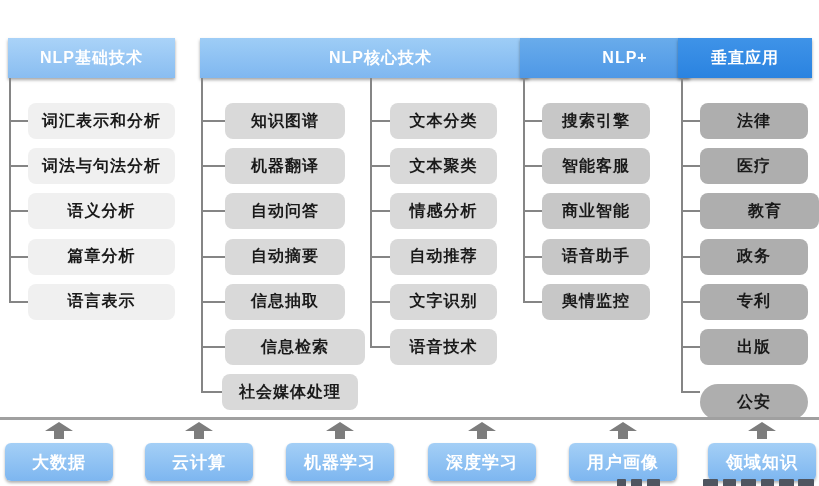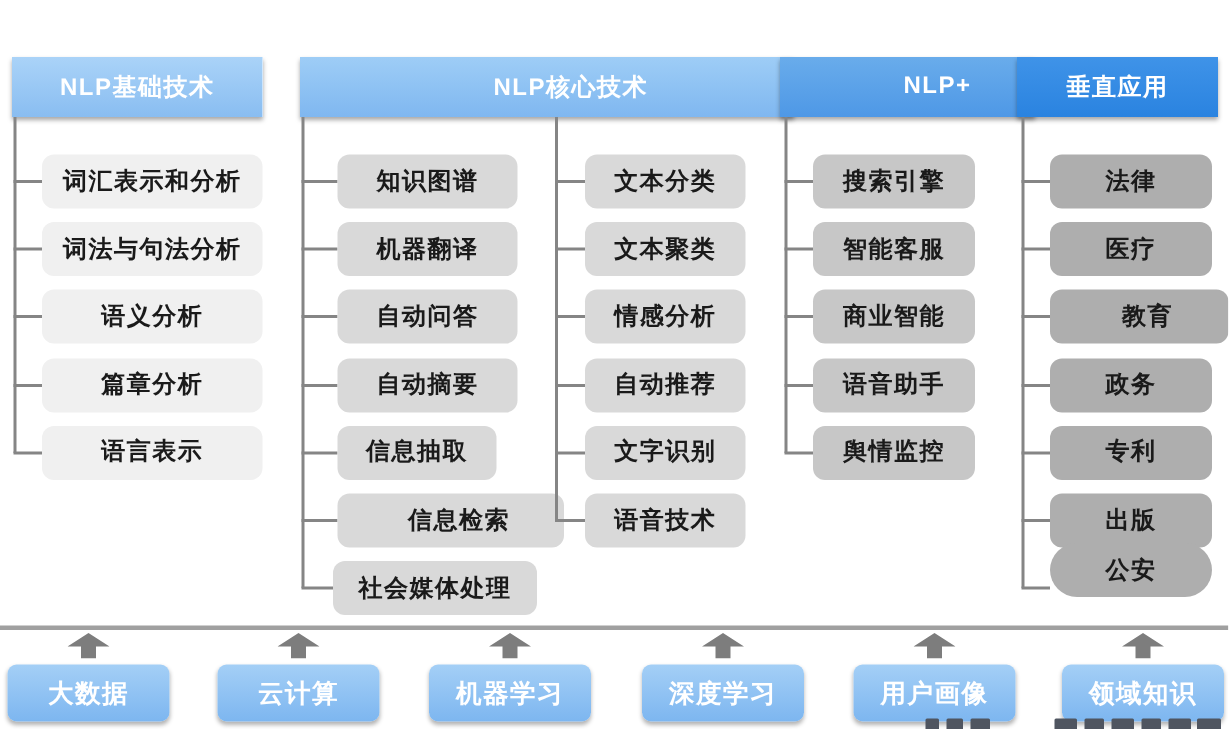--- a/index.html
+++ b/index.html
@@ -61,23 +61,23 @@
       <div class="vline" style="left: 201px; top: 78px; height: 314.2px;"></div>
       <div class="tick" style="left: 201px; top: 120px; width: 24px;"></div>
       <div class="item" style="left: 225px; top: 103px; width: 120px; background: rgb(217, 217, 217);">知识图谱</div>
       <div class="tick" style="left: 201px; top: 165.2px; width: 24px;"></div>
       <div class="item" style="left: 225px; top: 148.2px; width: 120px; background: rgb(217, 217, 217);">机器翻译</div>
       <div class="tick" style="left: 201px; top: 210.4px; width: 24px;"></div>
       <div class="item" style="left: 225px; top: 193.4px; width: 120px; background: rgb(217, 217, 217);">自动问答</div>
       <div class="tick" style="left: 201px; top: 255.6px; width: 24px;"></div>
       <div class="item" style="left: 225px; top: 238.6px; width: 120px; background: rgb(217, 217, 217);">自动摘要</div>
       <div class="tick" style="left: 201px; top: 300.8px; width: 24px;"></div>
-      <div class="item" style="left: 225px; top: 283.8px; width: 106px; background: rgb(217, 217, 217);">信息抽取</div>
+      <div class="item" style="left: 225px; top: 283.8px; width: 120px; background: rgb(217, 217, 217);">信息抽取</div>
       <div class="tick" style="left: 201px; top: 346px; width: 24px;"></div>
-      <div class="item" style="left: 225px; top: 329px; width: 140px; background: rgb(217, 217, 217); padding-left: 11px;">信息检索</div>
+      <div class="item" style="left: 225px; top: 329px; width: 140px; background: rgb(217, 217, 217);">信息检索</div>
       <div class="tick" style="left: 201px; top: 391.2px; width: 21px;"></div>
       <div class="item" style="left: 222px; top: 374.2px; width: 136px; background: rgb(217, 217, 217);">社会媒体处理</div>
       <div class="vline" style="left: 370px; top: 78px; height: 269px;"></div>
       <div class="tick" style="left: 370px; top: 120px; width: 20px;"></div>
       <div class="item" style="left: 390px; top: 103px; width: 107px; background: rgb(217, 217, 217);">文本分类</div>
       <div class="tick" style="left: 370px; top: 165.2px; width: 20px;"></div>
       <div class="item" style="left: 390px; top: 148.2px; width: 107px; background: rgb(217, 217, 217);">文本聚类</div>
       <div class="tick" style="left: 370px; top: 210.4px; width: 20px;"></div>
       <div class="item" style="left: 390px; top: 193.4px; width: 107px; background: rgb(217, 217, 217);">情感分析</div>
       <div class="tick" style="left: 370px; top: 255.6px; width: 20px;"></div>
@@ -106,21 +106,21 @@
       <div class="item" style="left: 700px; top: 148.2px; width: 108px; background: rgb(174, 174, 174);">医疗</div>
       <div class="tick" style="left: 681px; top: 210.4px; width: 19px;"></div>
       <div class="item" style="left: 700px; top: 193.4px; width: 108px; background: rgb(174, 174, 174); padding-left: 11px;">教育</div>
       <div class="tick" style="left: 681px; top: 255.6px; width: 19px;"></div>
       <div class="item" style="left: 700px; top: 238.6px; width: 108px; background: rgb(174, 174, 174);">政务</div>
       <div class="tick" style="left: 681px; top: 300.8px; width: 19px;"></div>
       <div class="item" style="left: 700px; top: 283.8px; width: 108px; background: rgb(174, 174, 174);">专利</div>
       <div class="tick" style="left: 681px; top: 346px; width: 19px;"></div>
       <div class="item" style="left: 700px; top: 329px; width: 108px; background: rgb(174, 174, 174);">出版</div>
       <div class="tick" style="left: 681px; top: 391.2px; width: 19px;"></div>
-      <div class="item" style="left: 700px; top: 362px; width: 108px; background: rgb(174, 174, 174); border-radius: 18px;">公安</div>
+      <div class="item" style="left: 700px; top: 384px; width: 108px; background: rgb(174, 174, 174); border-radius: 18px;">公安</div>
     </div>
   <div class="sep"></div>
   <div id="foundation-row">
       <svg class="arrow" viewBox="0 0 28 17" style="left: 45px;">
         <polygon points="14,0 28,9 19,9 19,17 9,17 9,9 0,9" fill="#7d7d7d"></polygon>
       </svg>
       <div class="found" style="left: 5px; width: 108px; background: linear-gradient(rgb(164, 207, 246), rgb(125, 182, 240));">大数据</div>
       <svg class="arrow" viewBox="0 0 28 17" style="left: 185px;">
         <polygon points="14,0 28,9 19,9 19,17 9,17 9,9 0,9" fill="#7d7d7d"></polygon>
       </svg>

